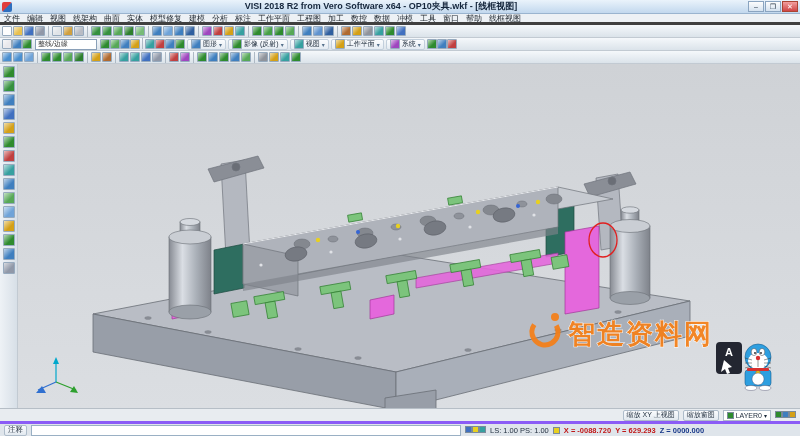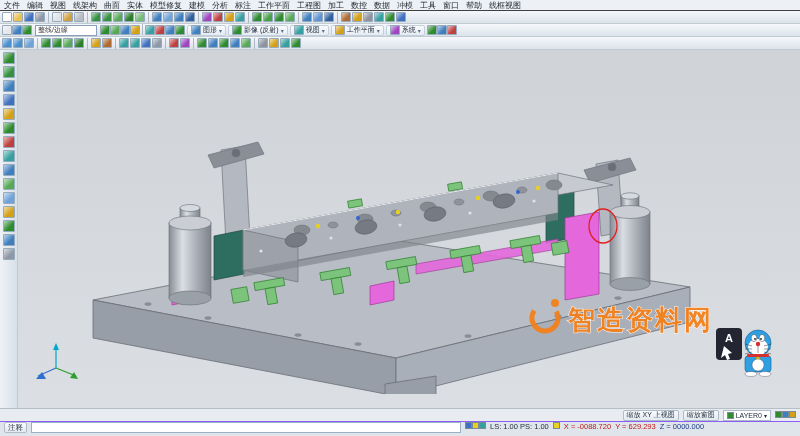--- a/index.html
+++ b/index.html
@@ -6,51 +6,58 @@
   html,body{width:800px;height:436px;overflow:hidden}
   body{font-family:"Liberation Sans",sans-serif;background:#d4d6da;color:#202830}
   .app{width:800px;height:436px;display:flex;flex-direction:column}
 
   .titlebar{height:14px;background:linear-gradient(#eaf3fb,#c2d8ee);display:flex;align-items:center;padding:0 2px;font-size:9px;color:#15263c;border-bottom:1px solid #9ab4cf}
   .app-icon{width:10px;height:10px;margin-right:3px;border-radius:2px;background:linear-gradient(135deg,#e03c3c 45%,#2f6fbf 55%)}
   .title-text{flex:1;text-align:center;white-space:nowrap;overflow:hidden;font-weight:bold}
   .win-btn{width:16px;height:11px;border:1px solid #8aa4c0;background:linear-gradient(#fdfdfd,#d4e2f0);font-size:7px;line-height:9px;text-align:center;margin-left:1px;color:#234}
   .win-btn.close{background:linear-gradient(#f29f9f,#cf4545);color:#fff;border-color:#a43}
 
-  .menubar{height:11px;background:#edf1f5;border-bottom:1px solid #404040;display:flex;align-items:center;padding:0 4px;gap:7px;font-size:8px;white-space:nowrap;overflow:hidden}
+  .menubar{height:11px;background:#edf1f5;border-bottom:3px solid #404040;display:flex;align-items:center;padding:0 4px;gap:7px;font-size:8px;white-space:nowrap;overflow:hidden}
   .menu-item{cursor:default}
 
   .toolbar{height:13px;background:linear-gradient(#f5f8fb,#dbe3ea);border-bottom:1px solid #c2cad2;display:flex;align-items:center;padding:0 2px;gap:1px;white-space:nowrap;overflow:hidden}
   .tb-icon{display:inline-block;width:10px;height:10px;border:1px solid #96aabe;border-radius:1px;background-image:linear-gradient(135deg,rgba(255,255,255,.65),rgba(255,255,255,0) 60%)}
   .tb-sep{display:inline-block;width:1px;height:11px;background:#aeb9c4;margin:0 2px}
   .tb-field{height:11px;min-width:62px;background:#fff;border:1px solid #8aa0b8;font-size:7px;padding:0 2px;color:#333;display:inline-flex;align-items:center;margin:0 2px}
   .tb-label{display:inline-flex;align-items:center;gap:2px;font-size:7px;color:#1c2a3a;padding:0 3px;margin:0 1px;border:1px solid #c2cfdc;background:linear-gradient(#fbfcfe,#e4ebf2);border-radius:2px;height:11px}
   .tb-label .chev{font-size:6px;color:#56718c}
 
   .main{flex:1;display:flex;min-height:0}
   .left-toolbar{width:18px;background:linear-gradient(90deg,#eef2f6,#d7dfe7);border-right:1px solid #c2cad2;display:flex;flex-direction:column;align-items:center;padding-top:2px;gap:2px}
   .left-toolbar .tb-icon{width:12px;height:12px}
   .viewport{flex:1;position:relative;background:linear-gradient(#cfd2d6,#dbdee2);overflow:hidden}
   .viewport svg{position:absolute;left:0;top:0}
 
   .status1{height:13px;background:#e8ecf0;border-top:1px solid #b6bec6;display:flex;align-items:center;font-size:7px;gap:4px;padding:0 4px;color:#1c2a3a}
-  .status2{height:15px;background:#dfe5eb;border-top:1px solid #8b5cf6;display:flex;font-size:7.5px;gap:4px;padding:0 4px;color:#1c2a3a}
+  .status2{height:15px;background:#dfe5eb;border-top:3px solid #8b5cf6;display:flex;align-items:center;font-size:7.5px;gap:4px;padding:0 4px;color:#1c2a3a}
   .spacer{flex:1}
   .status-btn{border:1px solid #aebccA;background:linear-gradient(#fbfcfe,#e2e9f0);padding:0 3px;height:11px;display:inline-flex;align-items:center;border-radius:2px}
   .note-field{flex:1;max-width:430px;height:11px;background:#fff;border:1px solid #9ab0c4}
   .sw{display:inline-block;width:7px;height:7px;border:1px solid #7a8a9a}
-  .coord{font-weight:normal;color:var(--coordRed)}
+  .coord{font-weight:bold;color:var(--coordRed)}
   .coord.z{color:#1a3a8a}
   .layer-box{display:inline-flex;align-items:center;gap:2px;border:1px solid #aebcca;background:#fff;height:11px;padding:0 3px}
 </style>
 </head>
 <body>
 
 <div class="app">
 
+  <div class="titlebar">
+    <span class="app-icon"></span>
+    <span class="title-text">VISI 2018 R2 from Vero Software x64 - OP10夹具.wkf - [线框视图]</span>
+    <span class="win-btn">–</span>
+    <span class="win-btn">❐</span>
+    <span class="win-btn close">✕</span>
+  </div>
 
   <div class="menubar">
       <span class="menu-item">文件</span>
       <span class="menu-item">编辑</span>
       <span class="menu-item">视图</span>
       <span class="menu-item">线架构</span>
       <span class="menu-item">曲面</span>
       <span class="menu-item">实体</span>
       <span class="menu-item">模型修复</span>
       <span class="menu-item">建模</span>

